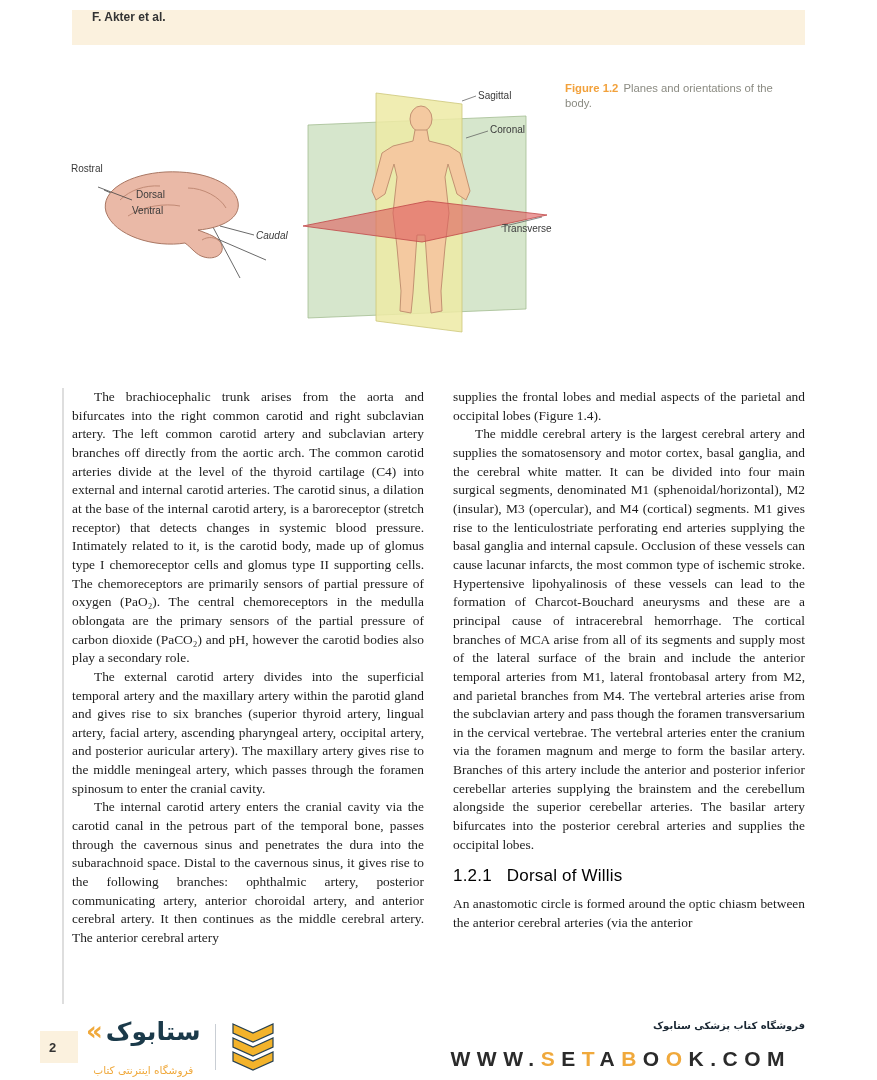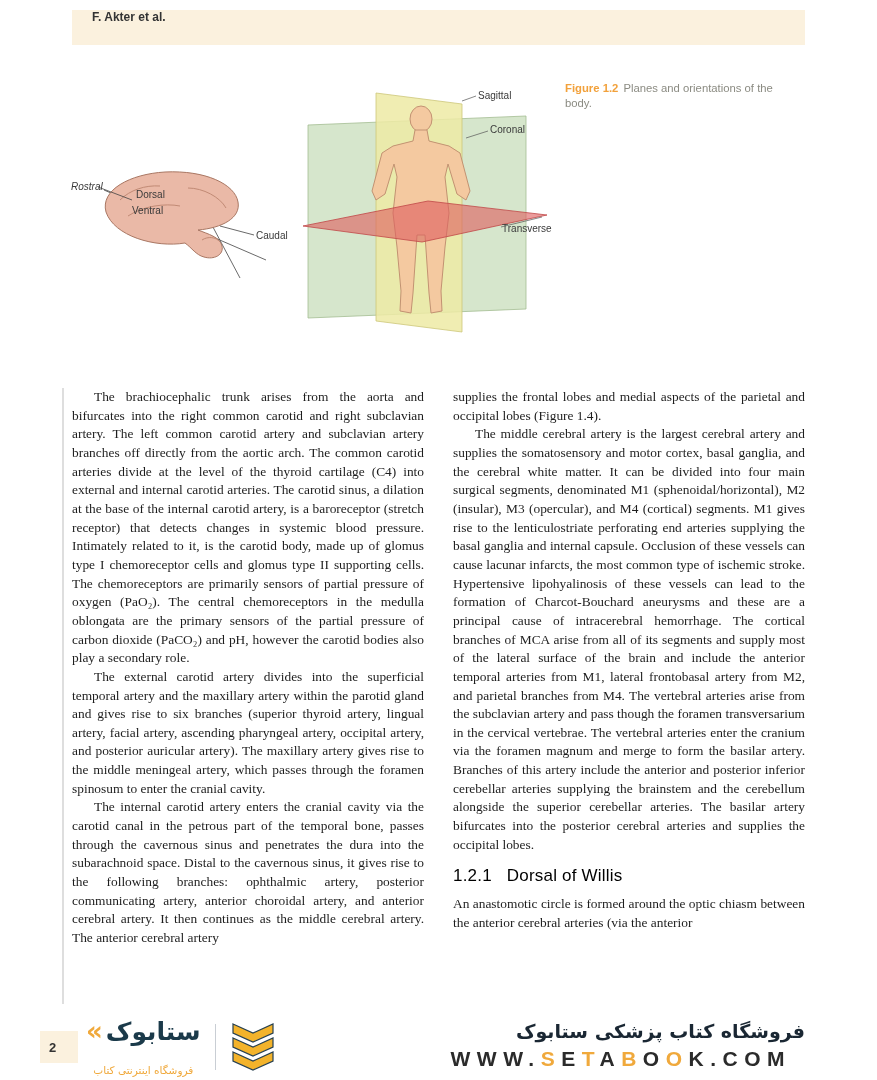--- a/index.html
+++ b/index.html
@@ -48,21 +48,21 @@
   .watermark-strip { position:absolute; left:78px; top:1004px; width:799px; height:76px; background:#ffffff; z-index:1; }
   .logo-group { position:absolute; left:86px; top:1016px; height:62px; display:flex; align-items:center; gap:14px; z-index:2; }
   .logo-text { display:flex; flex-direction:column; align-items:center; }
   .logo-name-row { display:flex; align-items:baseline; gap:3px; font-family:"DejaVu Sans", sans-serif; }
   .logo-mark { color:#f0a93c; font-size:26px; font-weight:bold; line-height:1; }
   .logo-name { color:#1b3a4a; font-size:25px; font-weight:bold; line-height:1.1; direction:rtl; }
   .logo-tagline { margin-top:18px; font-family:"DejaVu Sans", sans-serif; font-size:10.5px; color:#f0a93c; direction:rtl; }
   .logo-divider { width:1px; height:46px; background:#c9ced4; }
   .store-name {
     position:absolute; right:72px; top:1020px; z-index:2; direction:rtl;
-    font-family:"DejaVu Sans", sans-serif; font-size:19px; font-weight:bold; color:#1a2733;
+    font-family:"DejaVu Sans", sans-serif; font-size:10px; font-weight:bold; color:#1a2733;
   }
   .website {
     position:absolute; right:86px; top:1047px; z-index:2;
     font-family:"Liberation Sans", sans-serif; font-size:21px; font-weight:bold;
     letter-spacing:6.5px; color:#2b2b2b; white-space:nowrap;
   }
   .wm-orange { color:#f0a93c; }
   .wm-dark { color:#2b2b2b; }
 </style>
 </head>
@@ -79,24 +79,24 @@
       <line x1="34" y1="30" x2="196" y2="100" stroke="#444" stroke-width="0.8"></line>
       <line x1="118" y1="20" x2="170" y2="118" stroke="#444" stroke-width="0.8"></line>
       <path d="M36,52 C30,30 60,14 95,12 C135,10 165,24 168,42 C171,58 152,68 128,70 C138,74 150,77 152,86 C154,95 144,100 134,97 C126,95 122,88 115,83 C85,88 44,76 36,52 Z" fill="#eab9a7" stroke="#a97763" stroke-width="1"></path>
       <path d="M50,40 C60,30 75,25 90,26" fill="none" stroke="#c18a75" stroke-width="1"></path>
       <path d="M58,56 C73,46 95,43 110,46" fill="none" stroke="#c18a75" stroke-width="1"></path>
       <path d="M118,28 C133,28 150,37 156,48" fill="none" stroke="#c18a75" stroke-width="1"></path>
       <path d="M132,80 C138,76 146,77 150,82" fill="none" stroke="#c18a75" stroke-width="1"></path>
       <line x1="28" y1="27" x2="62" y2="40" stroke="#444" stroke-width="0.8"></line>
       <line x1="150" y1="66" x2="184" y2="75" stroke="#444" stroke-width="0.8"></line>
     </svg>
-    <span class="fig-label" style="left:1px; top:21px;font-style:italic;">Rostral</span>
+    <span class="fig-label" style="left:1px; top:3px;">Rostral</span>
     <span class="fig-label" style="left:66px; top:29px;">Dorsal</span>
     <span class="fig-label" style="left:62px; top:45px;">Ventral</span>
-    <span class="fig-label" style="left:186px; top:70px;">Caudal</span>
+    <span class="fig-label" style="left:186px; top:70px;font-style:italic;">Caudal</span>
   </div>
 
   <div class="body-illustration">
     <svg width="250" height="265" viewBox="0 0 250 265">
       <polygon points="8,40 226,31 226,224 8,233" fill="#cfe2c3" fill-opacity="0.85" stroke="#a3bd92" stroke-width="0.8"></polygon>
       <polygon points="76,8 162,19 162,247 76,236" fill="#edeaa4" fill-opacity="0.85" stroke="#cdc67a" stroke-width="0.8"></polygon>
       <g>
         <ellipse cx="121" cy="34" rx="11" ry="13" fill="#f4c9a0" stroke="#c29272" stroke-width="1"></ellipse>
         <path d="M115,45 L127,45 L129,56 L149,61 L160,68 L170,106 L166,115 L157,109 L148,79 L145,92 L149,128 L145,162 L141,206 L142,226 L131,228 L129,208 L125,150 L117,150 L113,208 L111,228 L100,226 L101,206 L97,162 L93,128 L97,92 L94,79 L85,109 L76,115 L72,106 L82,68 L93,61 L113,56 Z" fill="#f4c9a0" stroke="#c29272" stroke-width="1"></path>
       </g>

